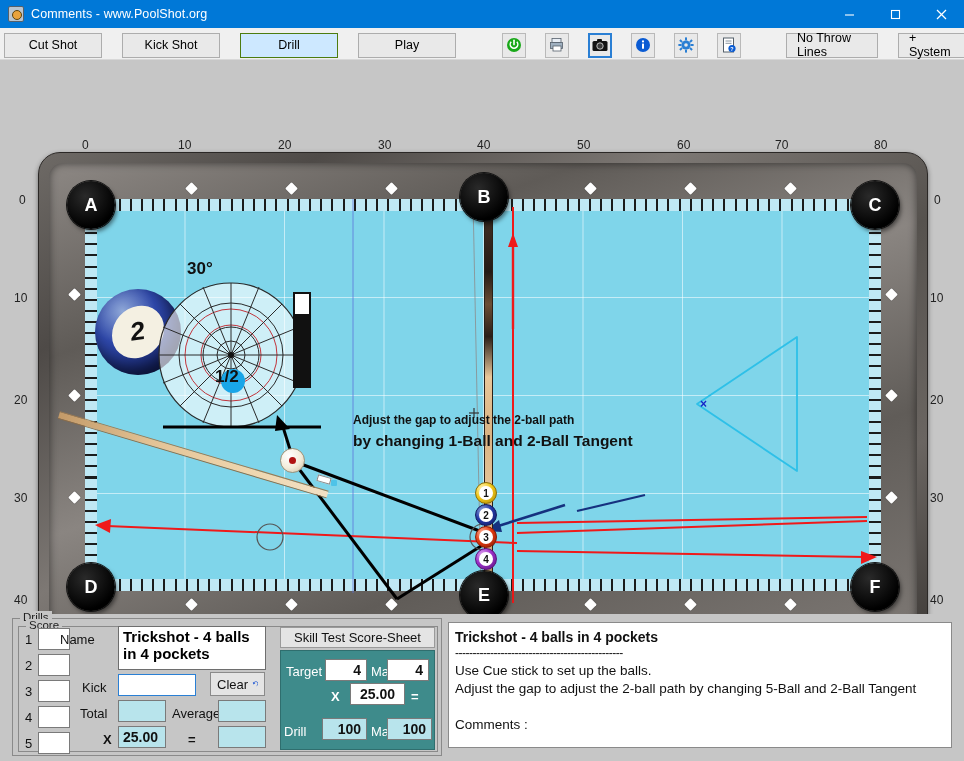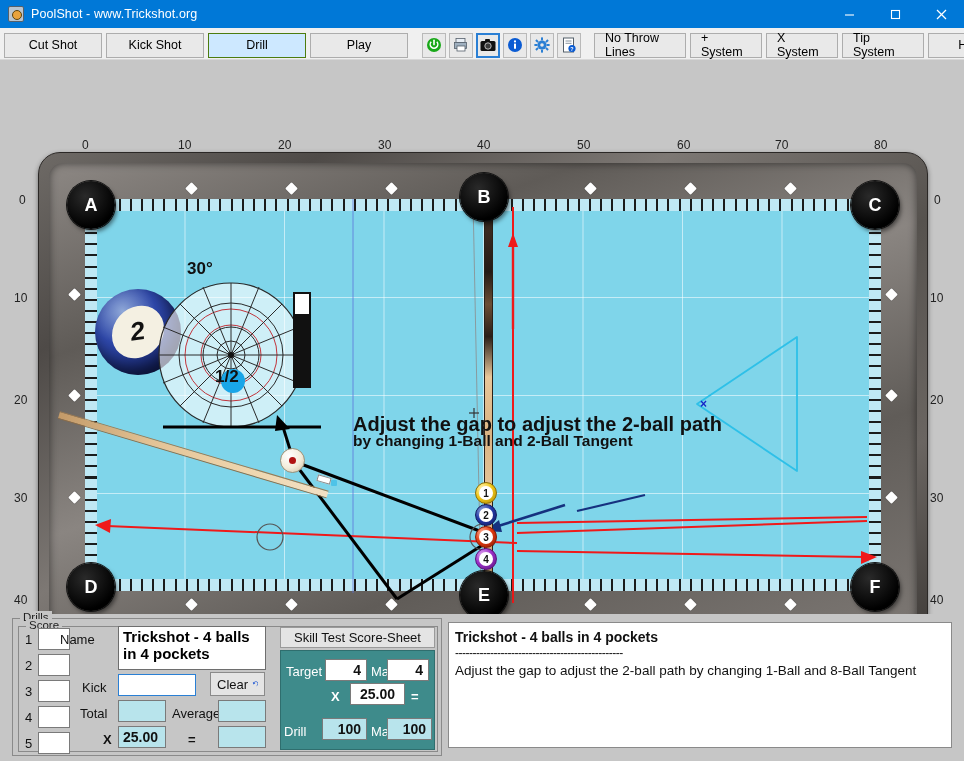--- a/index.html
+++ b/index.html
@@ -29,21 +29,21 @@
   .title-text{ font-size:12.5px; letter-spacing:.1px; }
   .win-btns{ position:absolute; right:0; top:0; height:28px; display:flex; }
   .win-btn{
     width:46px; height:28px; display:flex; align-items:center; justify-content:center;
     color:#fff; font-size:13px; line-height:1;
   }
 
   
   .toolbar{
     height:32px; background:#f0f0f0; display:flex; align-items:center;
-    padding:3px 4px 0 4px; gap:0px;
+    padding:3px 4px 0 4px; gap:16px;
     border-bottom:1px solid #d8d8d8;
   }
   .tb-btn{
     height:25px; background:#e9e9e9; border:1px solid #adadad;
     font-size:12.5px; color:#000; display:flex; align-items:center;
     justify-content:center; margin-right:4px; flex:none; cursor:default;
   }
   .tb-mode{ width:98px; }
   .tb-btn.active{ background:#cde8ff; border:1px solid #4d7c0f; }
   .tb-sys{ padding:0 10px; }
@@ -176,21 +176,21 @@
     overflow:hidden;
   }
   .desc .h{ font-weight:bold; font-size:14px; }
   .desc .rule{ letter-spacing:-0.5px; color:#111; font-size:12px; }
 </style>
 </head>
 <body>
 
 <div class="titlebar">
   <div class="title-icon"></div>
-  <div class="title-text">PoolShot - www.Trickshot.org</div>
+  <div class="title-text">Comments - www.PoolShot.org</div>
   <div class="win-btns">
     <div class="win-btn">
       <svg width="11" height="11" viewBox="0 0 11 11">
           <line x1="1" y1="6" x2="10" y2="6" stroke="#fff" stroke-width="1.1"></line>
         </svg>
     </div>
     <div class="win-btn">
       <svg width="11" height="11" viewBox="0 0 11 11">
           <rect x="1.5" y="1.5" width="8" height="8" fill="none" stroke="#fff" stroke-width="1.1"></rect>
         </svg>
@@ -420,21 +420,21 @@
         </svg>
 
         <div class="ann" style="left:102px;top:60px;font-size:17px">30°</div>
         <div class="ann" style="left:130px;top:168px;font-size:17px">1/2</div>
 
         <div style="position:absolute;left:208px;top:93px;width:18px;height:96px;
                     background:#fff;border:2px solid #111;">
           <div style="position:absolute;left:0;right:0;bottom:0;height:72px;background:#111;"></div>
         </div>
 
-        <div class="ann" style="left:268px;top:214px;font-size:20px">Adjust the gap to adjust the 2-ball path</div>
+        <div class="ann" style="left:268px;top:214px;font-size:12px">Adjust the gap to adjust the 2-ball path</div>
         <div class="ann" style="left:268px;top:233px;font-size:15.5px">by changing 1-Ball and 2-Ball Tangent</div>
 
         <div class="ball" style="left:390px;top:283px;width:22px;height:22px;
              background:radial-gradient(circle at 33% 28%,#fff6c0 0%,#f2c818 45%,#b08c06 100%);border:1px solid #8a6d05;">
           <div class="ballnum" style="width:14px;height:14px;font-size:10px">1</div>
         </div>
         <div class="ball" style="left:390px;top:305px;width:22px;height:22px;
              background:radial-gradient(circle at 33% 28%,#8fa8d8 0%,#2438a8 45%,#101c5e 100%);border:1px solid #101c5e;">
           <div class="ballnum" style="width:14px;height:14px;font-size:10px">2</div>
         </div>
@@ -518,16 +518,18 @@
   <div class="lbl" style="left:411px;top:75px;color:#fff;font-weight:bold">=</div>
 
   <div class="lbl" style="left:284px;top:110px;color:#fff">Drill</div>
   <div class="fld cyan r bold" style="left:322px;top:104px;width:45px;height:22px">100</div>
   <div class="lbl" style="left:371px;top:110px;color:#fff">Max</div>
   <div class="fld cyan r bold" style="left:387px;top:104px;width:45px;height:22px">100</div>
 
   <div class="desc" style="left:448px;top:8px;width:504px;height:126px">
     <div class="h">Trickshot - 4 balls in 4 pockets</div>
     <div class="rule">------------------------------------------------</div>
-    <div>Adjust the gap to adjust the 2-ball path by changing 1-Ball and 8-Ball Tangent</div>
+    <div>Use Cue stick to set up the balls.</div>
+    <div>Adjust the gap to adjust the 2-ball path by changing 5-Ball and 2-Ball Tangent</div>
     <div style="height:18px"></div>
+    <div>Comments :</div>
   </div>
 </div>
 
 </body></html>

